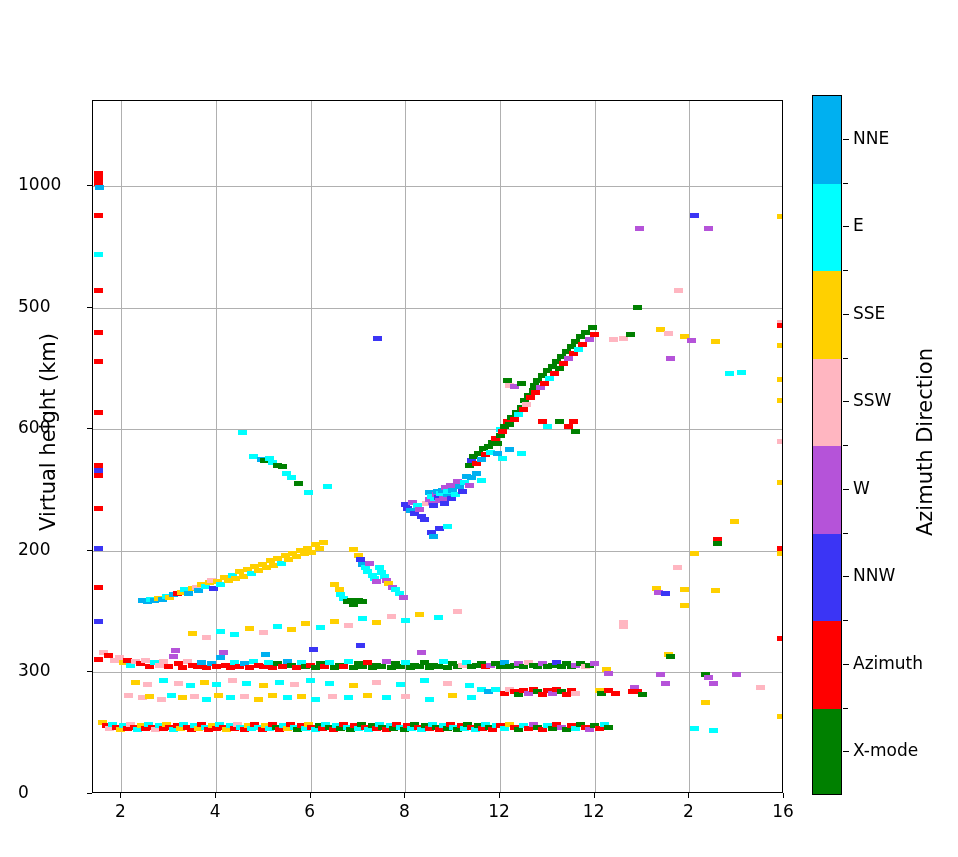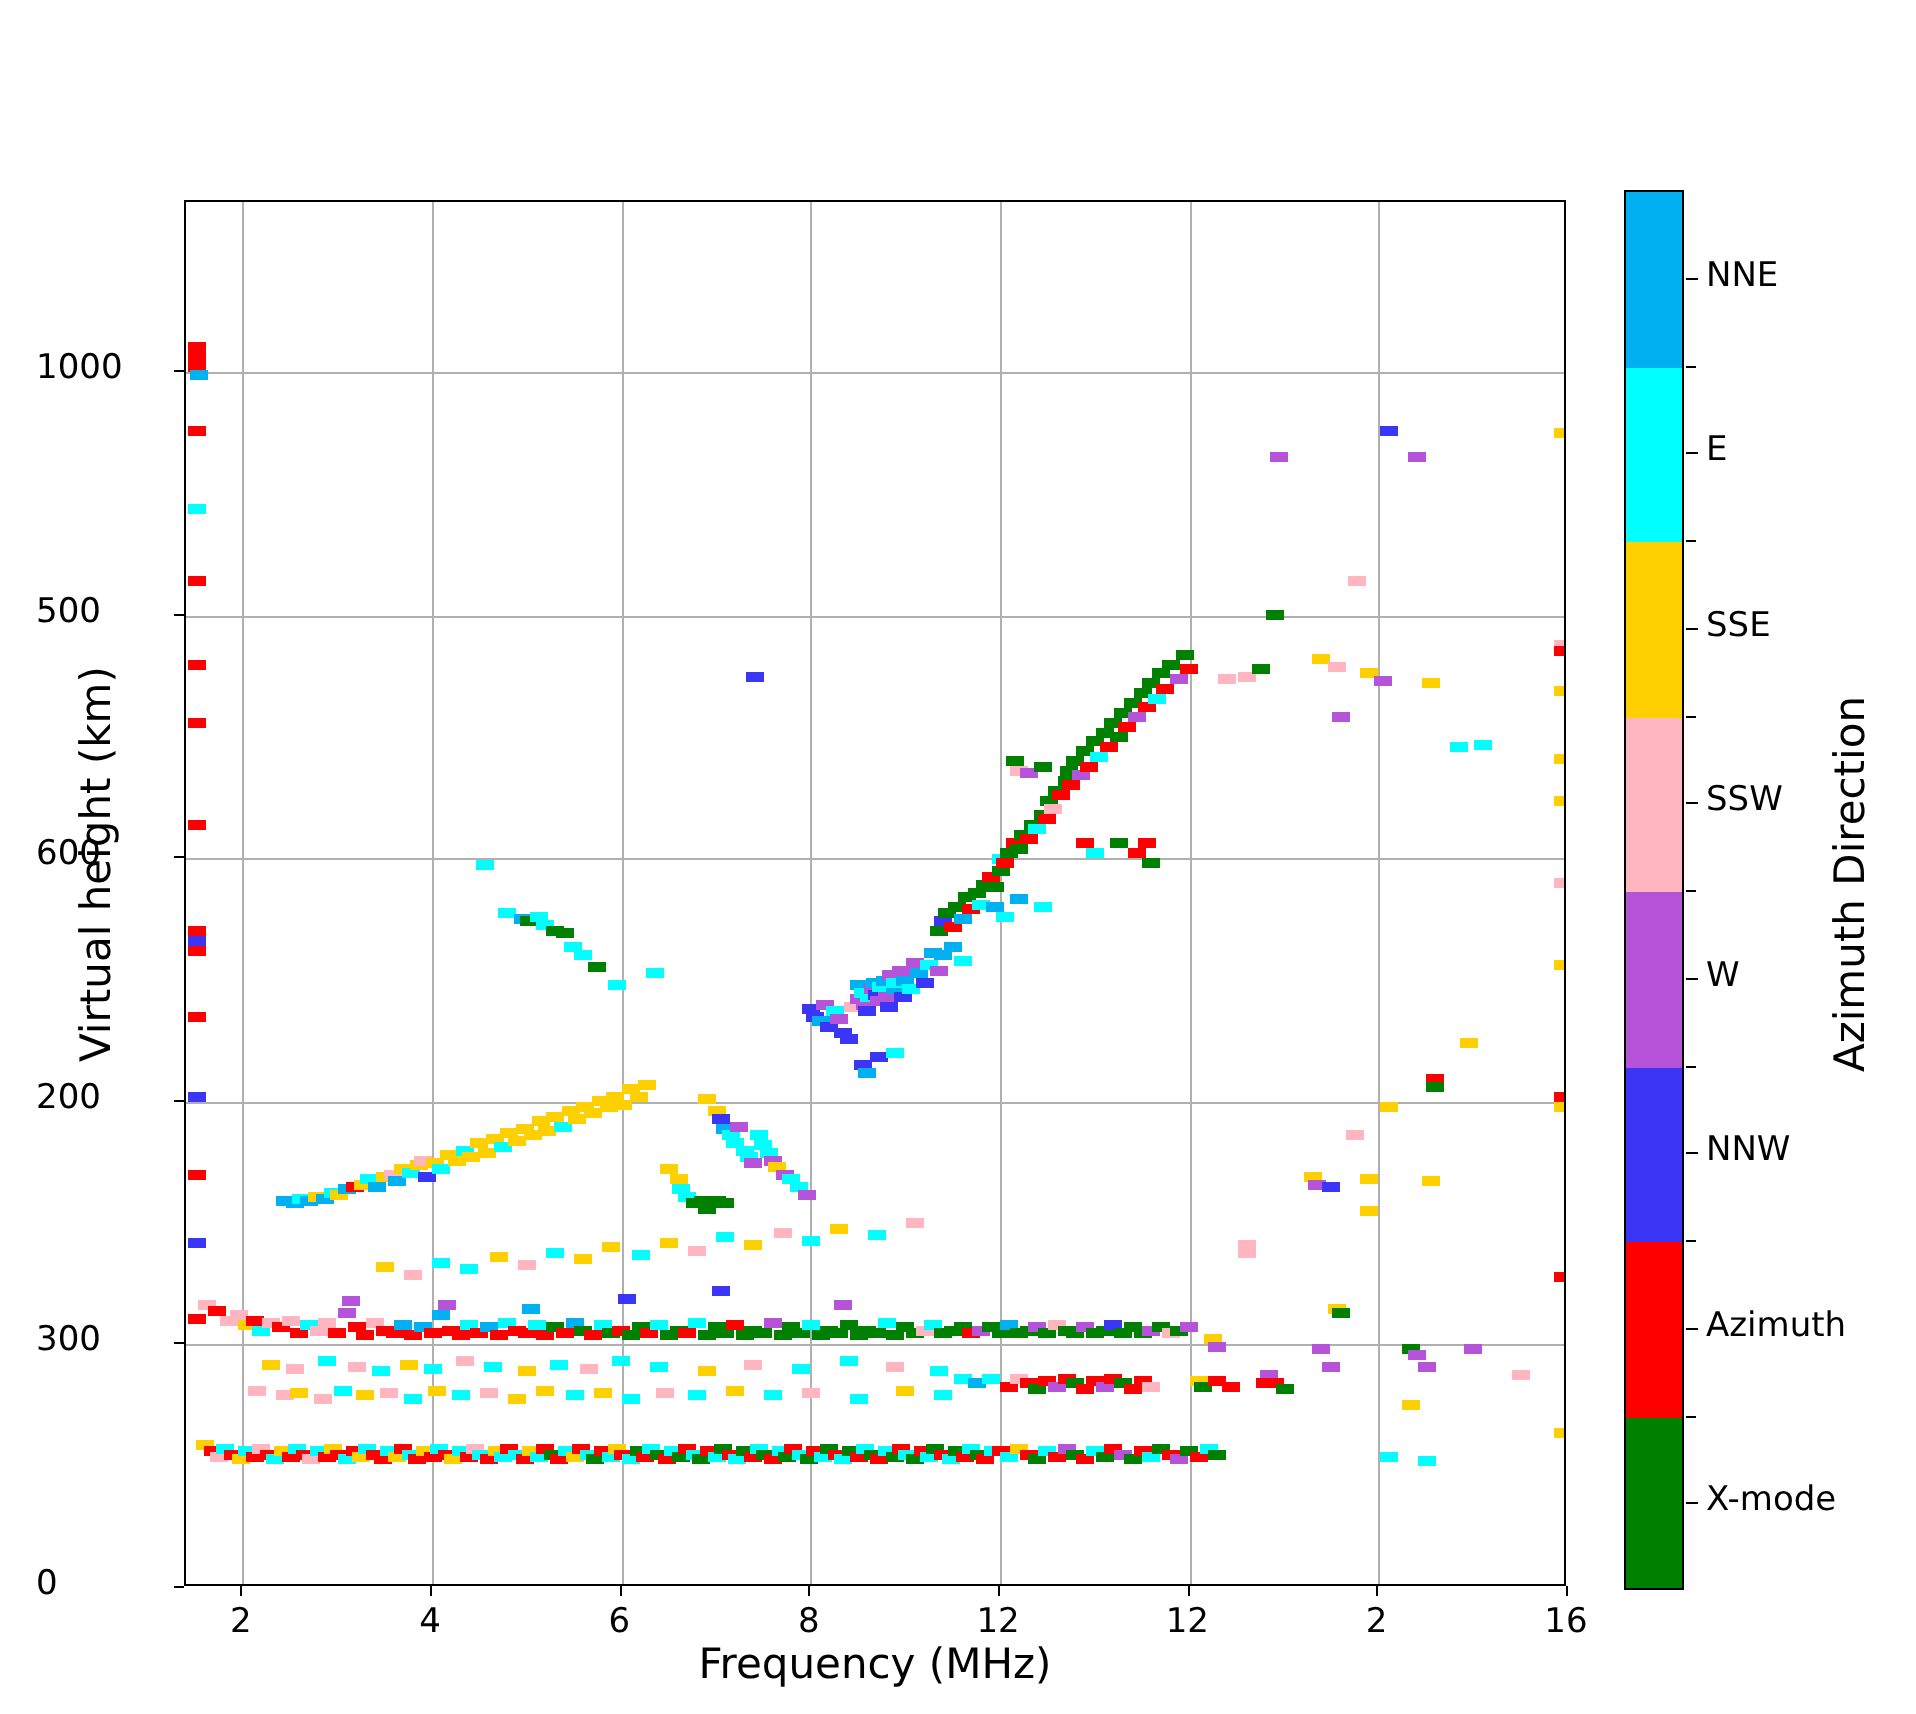--- a/index.html
+++ b/index.html
@@ -711,21 +711,20 @@
       <div class="ticky" style="left: 87px; top: 549.842px;"></div>
       <div class="ylab" style="left: 18px; top: 538.842px;">200</div>
       <div class="ticky" style="left: 87px; top: 428.263px;"></div>
       <div class="ylab" style="left: 18px; top: 417.263px;">600</div>
       <div class="ticky" style="left: 87px; top: 306.684px;"></div>
       <div class="ylab" style="left: 18px; top: 295.684px;">500</div>
       <div class="ticky" style="left: 87px; top: 185.105px;"></div>
       <div class="ylab" style="left: 18px; top: 174.105px;">1000</div>
     </div>
 
-  <div id="xtitle">Frequency (MHz)</div>
   <div id="ytitle">Virtual height (km)</div>
 
   <div id="cbar">
       <div class="cseg" title="NNE" style="top: 0px; height: 87.5px; background: rgb(0, 176, 240);"></div>
       <div class="cseg" title="E" style="top: 87.5px; height: 87.5px; background: rgb(0, 255, 255);"></div>
       <div class="cseg" title="SSE" style="top: 175px; height: 87.5px; background: rgb(255, 208, 0);"></div>
       <div class="cseg" title="SSW" style="top: 262.5px; height: 87.5px; background: rgb(255, 182, 193);"></div>
       <div class="cseg" title="W" style="top: 350px; height: 87.5px; background: rgb(181, 83, 217);"></div>
       <div class="cseg" title="NNW" style="top: 437.5px; height: 87.5px; background: rgb(59, 53, 245);"></div>
       <div class="cseg" title="Vertical" style="top: 525px; height: 87.5px; background: rgb(255, 0, 0);"></div>

